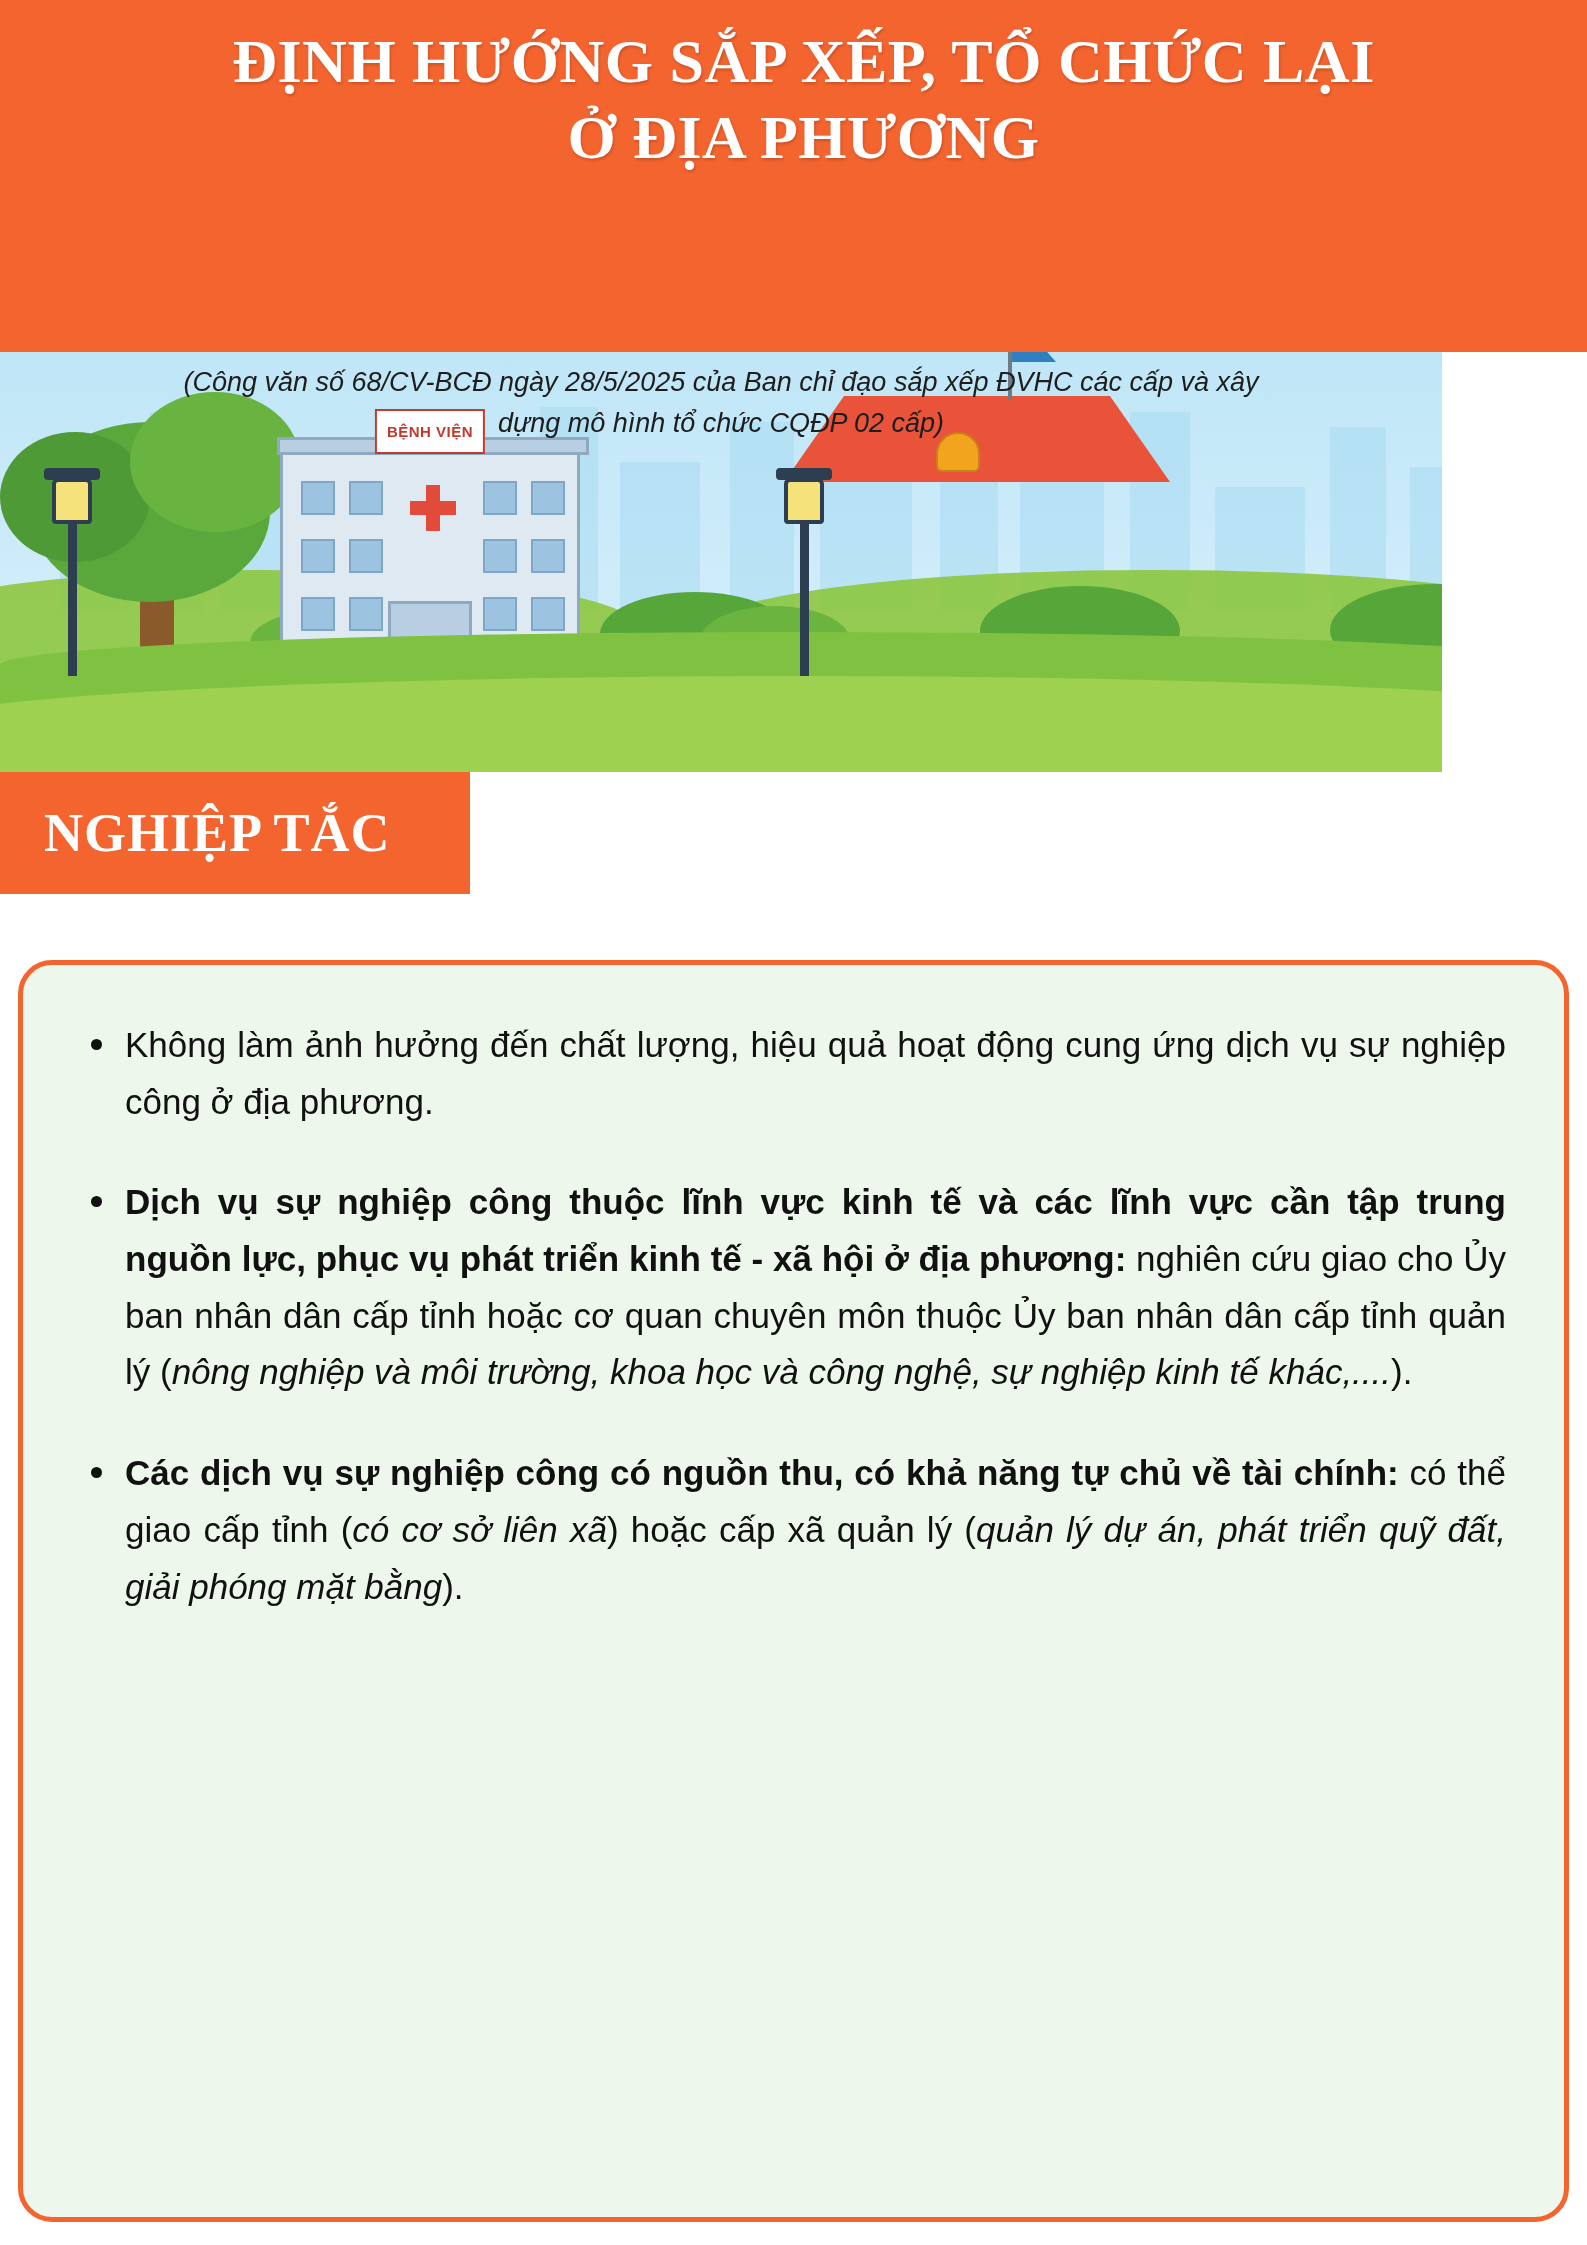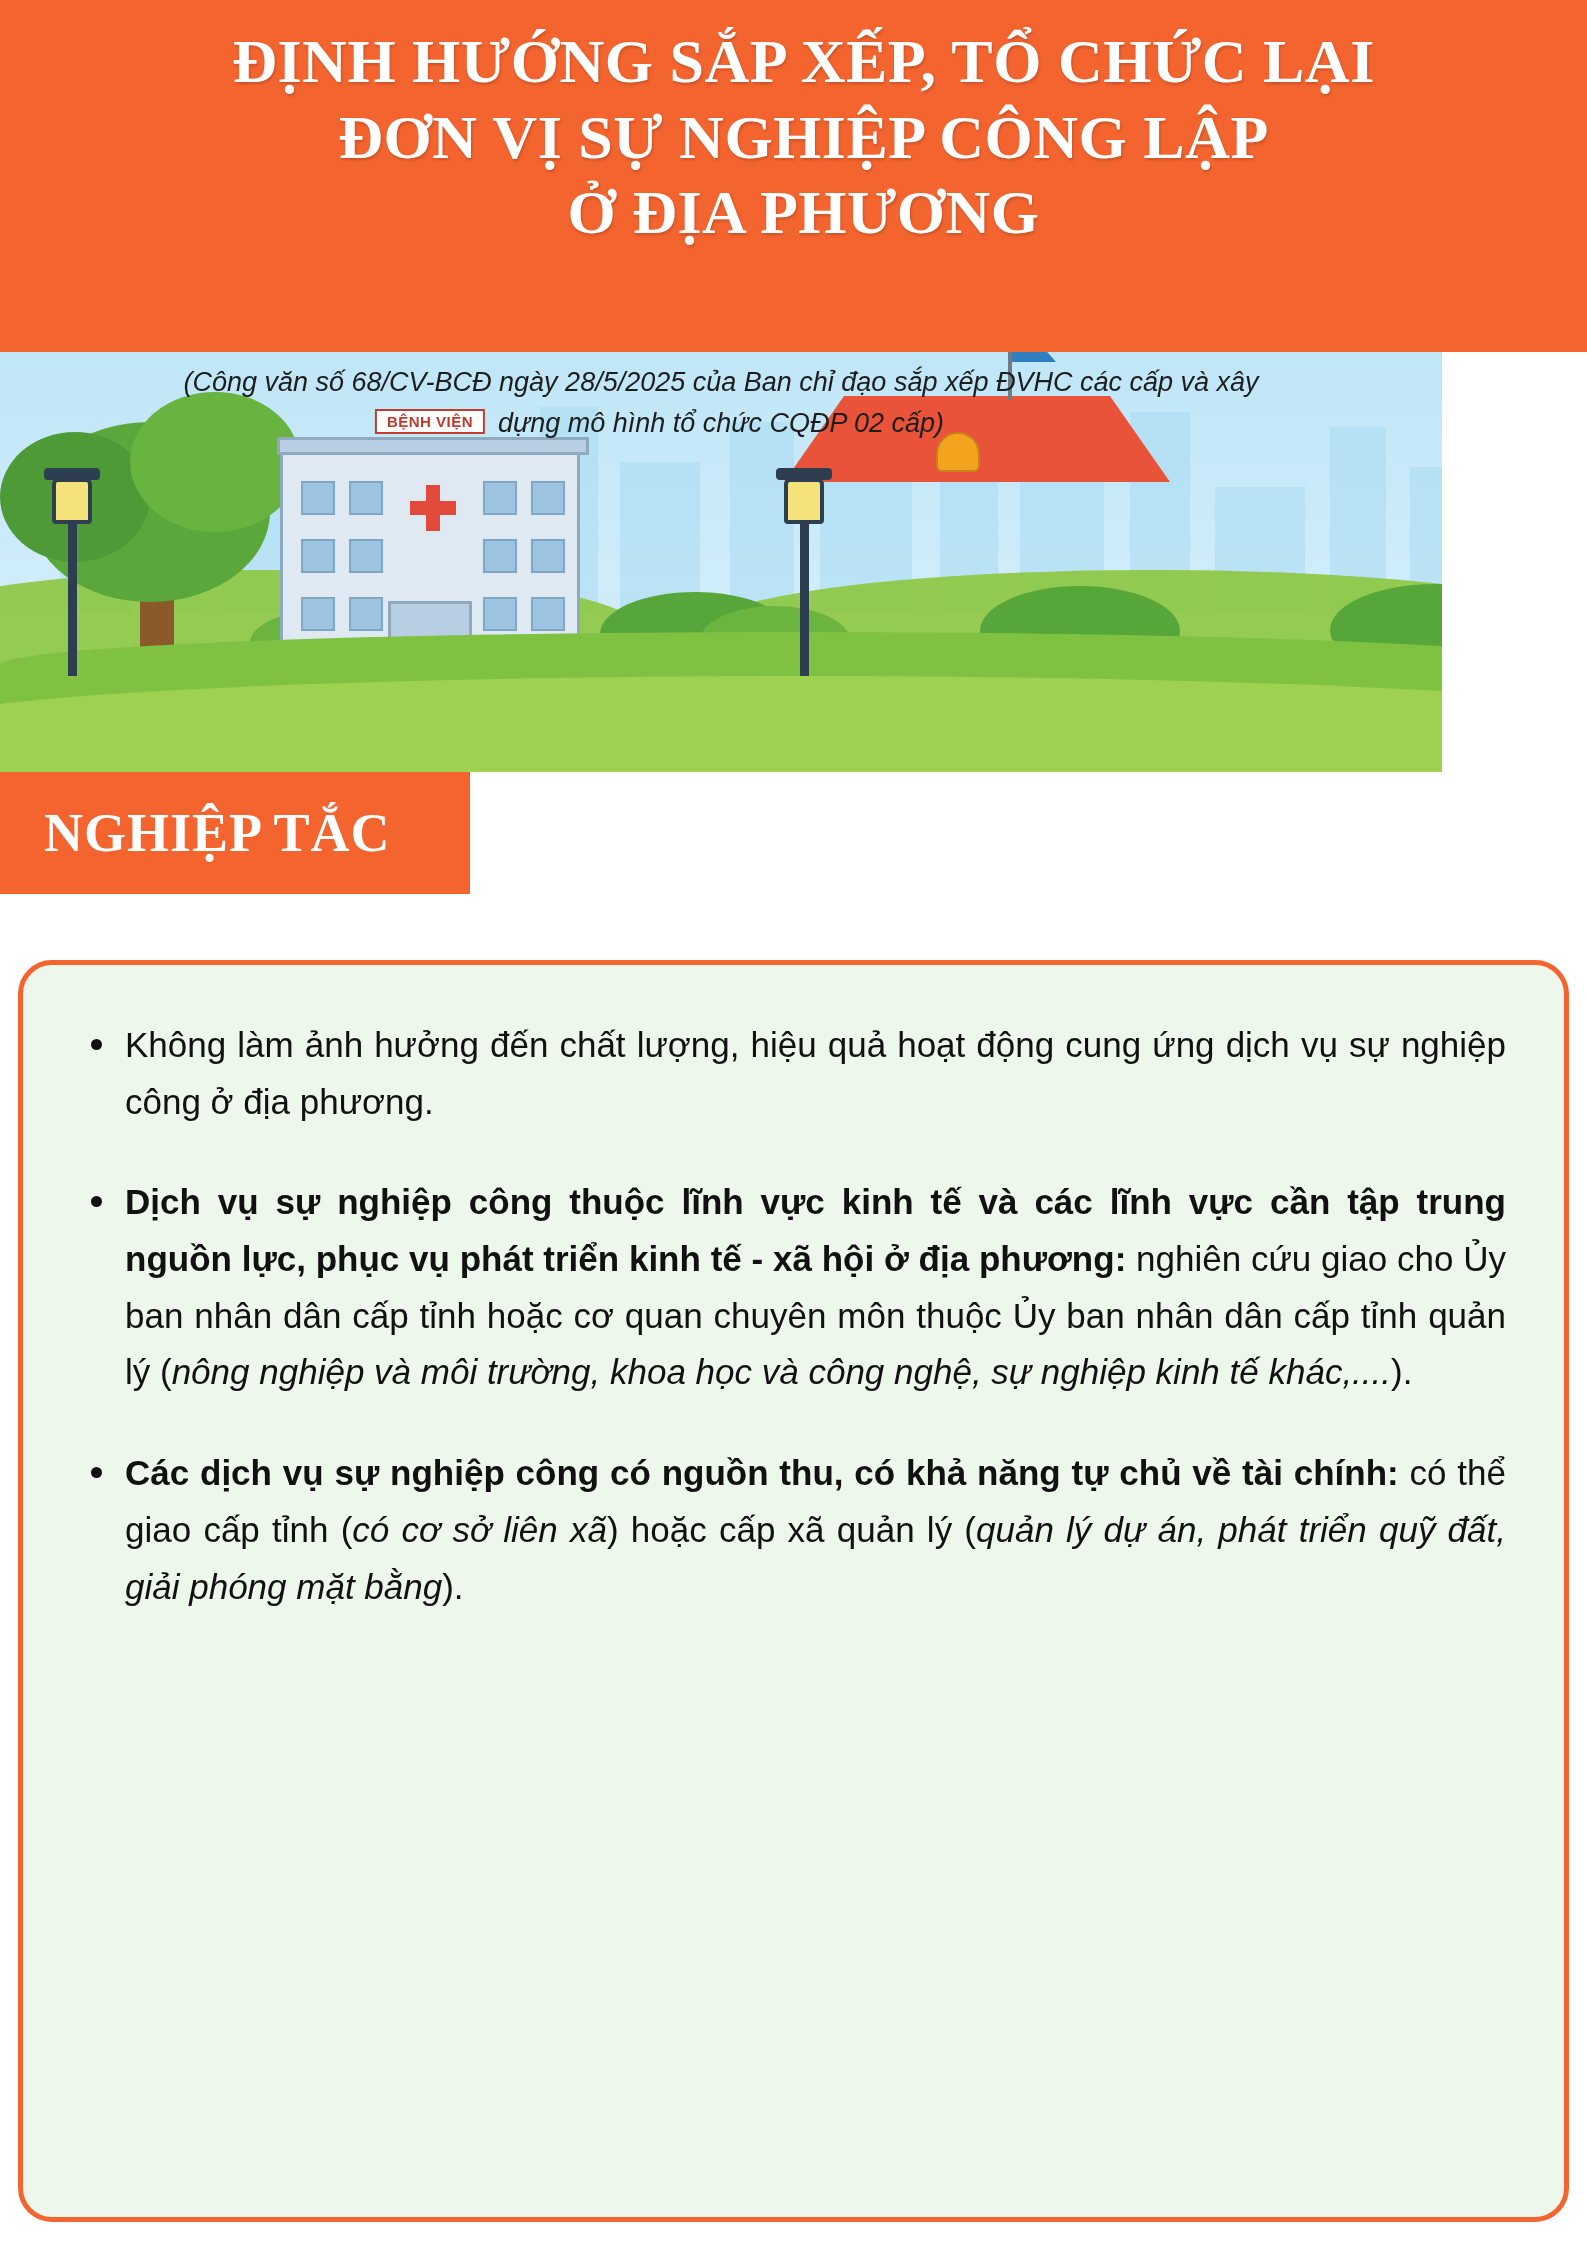--- a/index.html
+++ b/index.html
@@ -105,21 +105,21 @@
   .hospital {
     position: absolute; left: 280px; bottom: 92px; width: 300px; height: 230px;
     background: #dfe9f2; border: 3px solid #8fa9c0;
   }
   .hospital .roofband {
     position:absolute; left:-6px; top:-16px; width: 312px; height: 18px;
     background:#b8cfe3; border:3px solid #8fa9c0;
   }
   .hospital .sign {
     position: absolute; left: 50%; transform: translateX(-50%); top: -44px;
-    background: #ffffff; border: 2px solid #c23b2c; padding: 2px 10px;
+    background: #ffffff; border: 2px solid #c23b2c; padding: 12px 10px;
     font-size: 15px; font-weight: bold; color: #c0392b; letter-spacing: .5px;
     white-space: nowrap;
   }
   .win { position: absolute; background: #9cc3e0; border: 2px solid #7fa6c6; }
   .cross-v, .cross-h { position:absolute; background:#e24b3b; }
 
   
   .school {
     position: absolute; right: 300px; bottom: 92px; width: 330px; height: 210px;
     background: #f7d46a; border: 3px solid #d9a93c;
@@ -208,21 +208,20 @@
   .i { font-style: italic; }
 </style>
 </head>
 <body>
 
 <div class="page">
 
   <div class="header-band">
     <div class="header-title">
       <span class="line">ĐỊNH HƯỚNG SẮP XẾP, TỔ CHỨC LẠI</span>
-      <span class="line">ĐƠN VỊ SỰ NGHIỆP CÔNG LẬP</span>
       <span class="line">Ở ĐỊA PHƯƠNG</span>
     </div>
   </div>
 
   <div class="illustration">
 
     <div class="sky-buildings">
       <i style="left:60px;width:70px;height:150px"></i>
       <i style="left:150px;width:54px;height:200px"></i>
       <i style="left:220px;width:88px;height:120px"></i>

